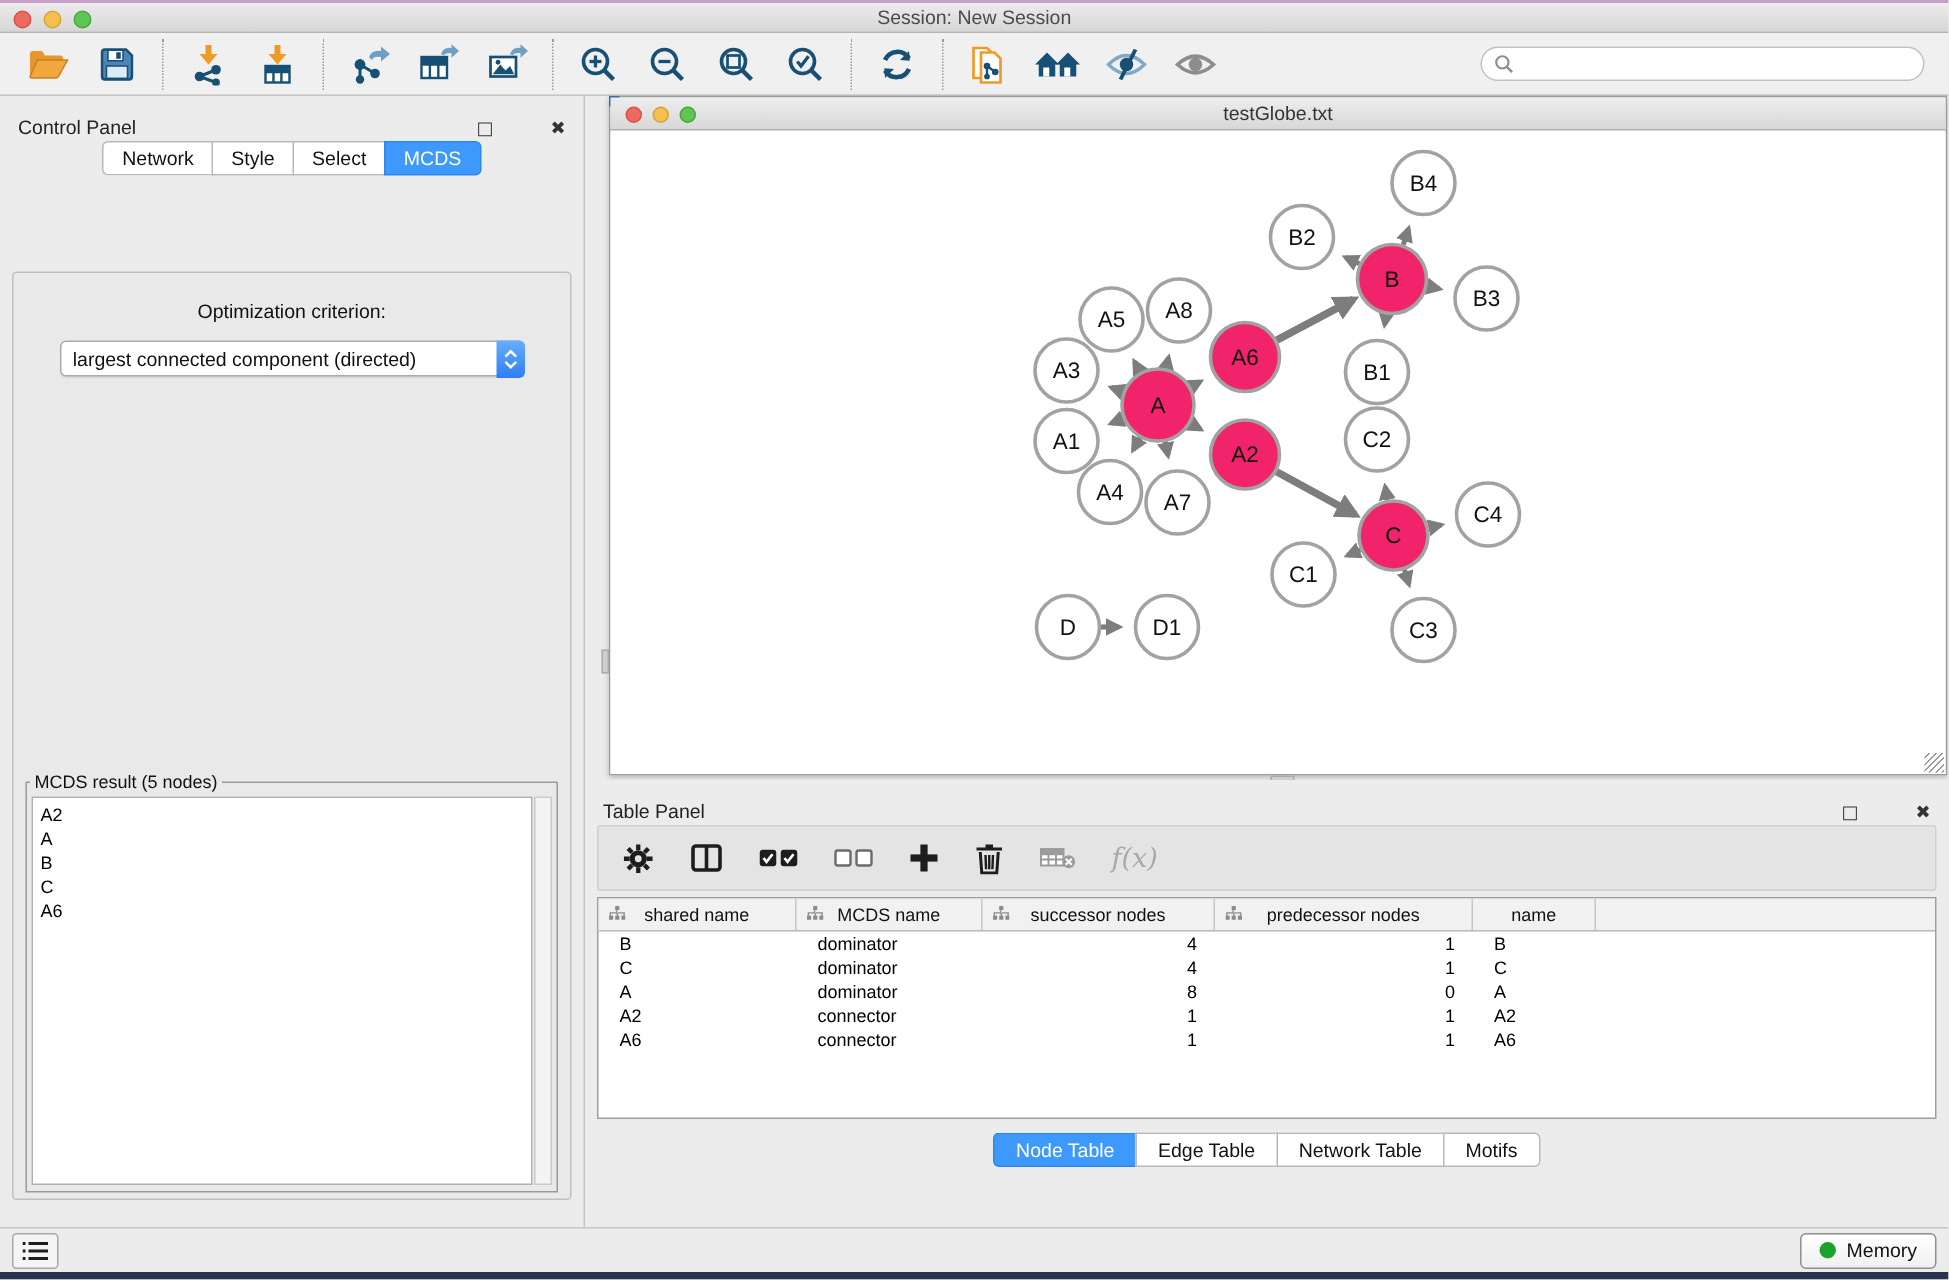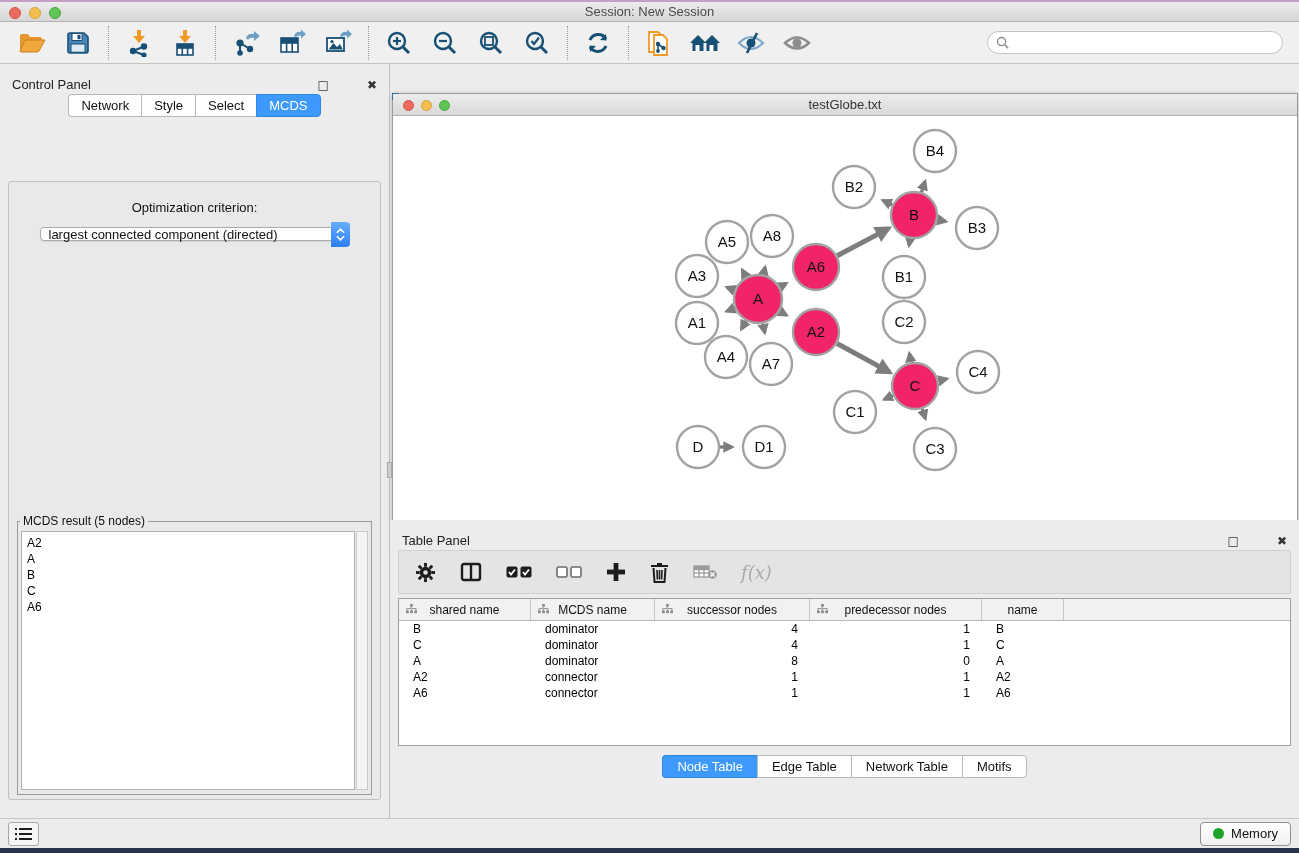--- a/index.html
+++ b/index.html
@@ -32,36 +32,36 @@
   .panel-head { height:28px; display:flex; align-items:flex-end; padding:0 12px; font-size:13px; color:#222;gap:28px; }
   .panel-head .flex1 { flex:1; }
   .mini-ic { font-family:"DejaVu Sans",sans-serif; font-size:12px; color:#333; margin-left:10px; cursor:default; }
   .seg-tabs { display:flex; justify-content:center; margin-top:2px; position:relative; z-index:2; }
   .seg { font-size:13px; padding:3px 12px; background:#fff; border:1px solid #b9b9b9; border-right:none; color:#111; }
   .seg:first-child { border-radius:4px 0 0 4px; }
   .seg:last-child { border-radius:0 4px 4px 0; border-right:1px solid #b9b9b9; }
   .seg.sel { background:#3d99fc; border-color:#2f86ea; color:#fff; }
   .cp-inner { position:absolute; left:8px; right:8px; top:117px; bottom:18px; background:#e9e9e9; border:1px solid #c0c0c0; border-radius:3px; padding-top:18px; }
   .opt-label { text-align:center; font-size:13px; color:#111; margin-bottom:12px; }
-  .combo { width:310px; height:14px; margin:0 auto; background:#fff; border:1px solid #ababab; border-radius:4px; display:flex; align-items:center; position:relative; box-shadow:0 1px 1px rgba(0,0,0,.08); }
+  .combo { width:310px; height:24px; margin:0 auto; background:#fff; border:1px solid #ababab; border-radius:4px; display:flex; align-items:center; position:relative; box-shadow:0 1px 1px rgba(0,0,0,.08); }
   .combo-text { flex:1; font-size:13px; color:#111; padding-left:8px; white-space:nowrap; overflow:hidden; }
   .combo-spin { width:19px; height:25px; margin:-1px -1px -1px 0; background:linear-gradient(#66aefd,#2e7ef4); border-radius:0 4px 4px 0; display:flex; flex-direction:column; align-items:center; justify-content:center; gap:1px; }
   .btn-row { display:flex; justify-content:center; gap:14px; margin-top:13px; }
   .mac-btn { font-size:13px; color:#111; background:linear-gradient(#ffffff,#f3f3f3); border:1px solid #b4b4b4; border-radius:5px; padding:3px 16px; box-shadow:0 1px 1px rgba(0,0,0,.06); }
   .result-box { position:absolute; left:8px; right:8px; bottom:4px; top:332px; border:1px solid #9a9a9a; margin:0 0 0 0; }
   .result-box legend { font-size:12px; color:#111; margin-left:2px; padding:0 3px; }
   .result-list { position:absolute; left:3px; right:16px; top:3px; bottom:4px; background:#fff; border:1px solid #b0b0b0; font-size:12px; padding:3px 0 0 5px; line-height:16px; overflow:hidden; }
   .result-scroll { position:absolute; right:3px; top:3px; bottom:4px; width:12px; background:#f4f4f4; border:1px solid #c9c9c9; }
   .result-item { height:16px; }
 
   
   .rightcol { flex:1; position:relative; background:#ececec; }
 
   
-  .netwin { position:absolute; left:2px; right:1px; top:0; height:453px; background:#fff; border:1px solid #9c9c9c; box-shadow:0 1px 4px rgba(0,0,0,.25);margin-top:29px; }
+  .netwin { position:absolute; left:16px; right:1px; top:0; height:453px; background:#fff; border:1px solid #9c9c9c; box-shadow:0 1px 4px rgba(0,0,0,.25); }
   .netwin-title { height:22px; background:linear-gradient(#ededed,#d8d8d8); border-bottom:1px solid #b0b0b0; position:relative; display:flex; align-items:center; justify-content:center; }
   .netwin-title .tl-group { left:10px; top:6px; gap:7px; }
   .netwin-title .tl { width:11px; height:11px; }
   .net-title-text { font-size:13px; color:#333; }
   .net-canvas { position:absolute; left:0; right:0; top:23px; bottom:0; background:#fff; overflow:hidden; }
   .corner-mark { position:absolute; left:-1px; top:-1px; width:7px; height:7px; border-left:3px solid #3a6ea5; border-top:3px solid #3a6ea5; }
   .resize-grip { position:absolute; right:1px; bottom:1px; width:13px; height:13px;
     background:repeating-linear-gradient(135deg, transparent 0 2px, #9a9a9a 2px 3px); }
   .scroll-nub-v { position:absolute; left:-6px; top:368px; width:5px; height:16px; background:#cfcfcf; border:1px solid #aaa; }
   .scroll-nub-h { position:absolute; left:440px; bottom:-6px; width:16px; height:5px; background:#cfcfcf; border:1px solid #aaa; }

